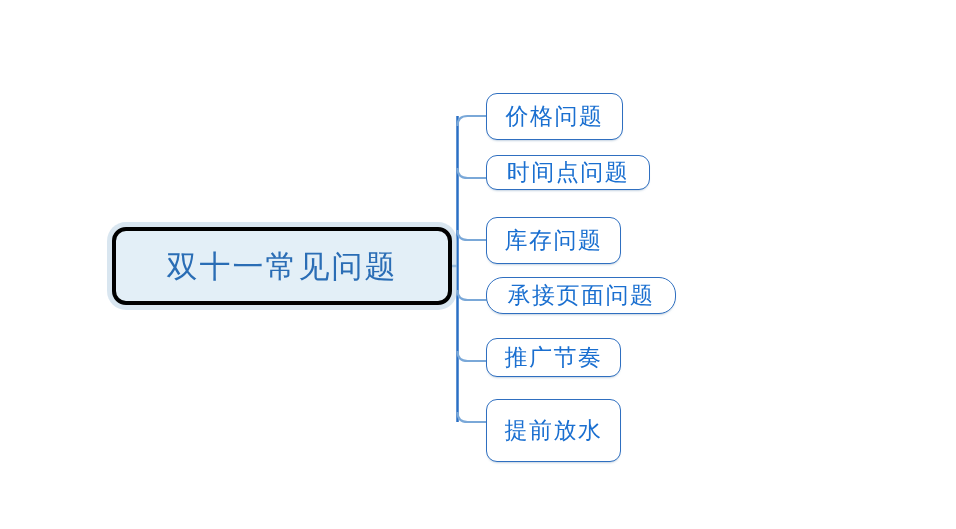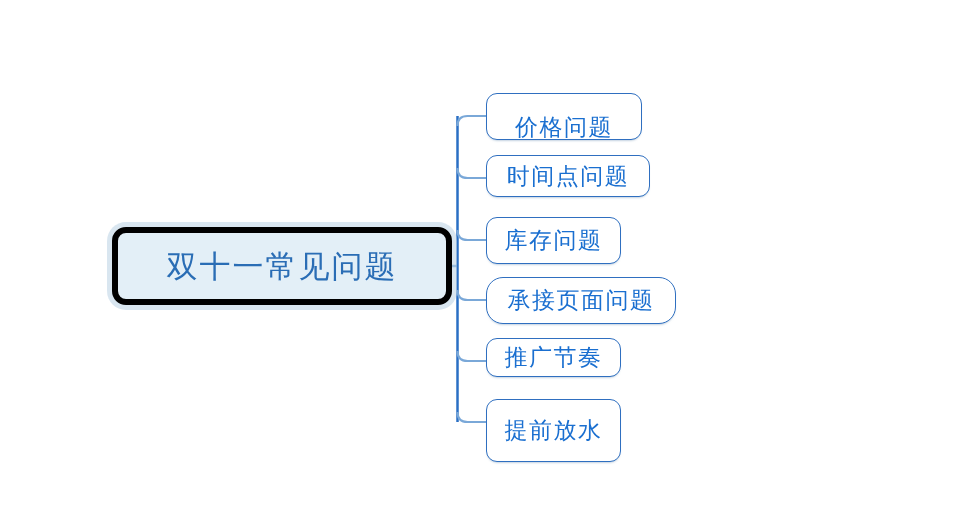--- a/index.html
+++ b/index.html
@@ -34,21 +34,21 @@
   }
 
   
   .root-node {
     position: absolute;
     left: 112px;
     top: 227px;
     width: 340px;
     height: 78px;
     box-sizing: border-box;
-    border: 6px solid #000000;
+    border: 4px solid #000000;
     border-radius: 14px;
     background: #e3eff7;
     box-shadow: 0 0 0 5px rgba(186, 210, 228, 0.55);
     display: flex;
     align-items: center;
     justify-content: center;
   }
   .root-label {
     font-size: 31px;
     color: #2a6db5;
@@ -95,33 +95,33 @@
     <path d="M 457.5 230 Q 457.5 240 467.5 240 L 487 240" stroke="#7aa8d8" stroke-width="2.2" fill="none"></path>
     <path d="M 457.5 290 Q 457.5 300 467.5 300 L 487 300" stroke="#7aa8d8" stroke-width="2.2" fill="none"></path>
     <path d="M 457.5 351 Q 457.5 361 467.5 361 L 487 361" stroke="#7aa8d8" stroke-width="2.2" fill="none"></path>
     <path d="M 457.5 412 Q 457.5 422 467.5 422 L 487 422" stroke="#7aa8d8" stroke-width="2.2" fill="none"></path>
   </svg>
 
   <div class="root-node">
     <span class="root-label">双十一常见问题</span>
   </div>
 
-  <div class="child-node" style="left:486px; top:93px; width:156px; height:47px;align-items:flex-end;">
+  <div class="child-node" style="left:486px; top:93px; width:137px; height:47px;">
     <span class="child-label">价格问题</span>
   </div>
 
-  <div class="child-node" style="left:486px; top:155px; width:164px; height:42px;">
+  <div class="child-node" style="left:486px; top:155px; width:164px; height:35px;">
     <span class="child-label">时间点问题</span>
   </div>
 
   <div class="child-node" style="left:486px; top:217px; width:135px; height:47px;">
     <span class="child-label">库存问题</span>
   </div>
 
-  <div class="child-node" style="left:486px; top:277px; width:190px; height:47px;border-radius:17px;">
+  <div class="child-node" style="left:486px; top:277px; width:190px; height:37px;border-radius:17px;">
     <span class="child-label">承接页面问题</span>
   </div>
 
   <div class="child-node" style="left:486px; top:338px; width:135px; height:39px;">
     <span class="child-label">推广节奏</span>
   </div>
 
   <div class="child-node" style="left:486px; top:399px; width:135px; height:63px;">
     <span class="child-label">提前放水</span>
   </div>

